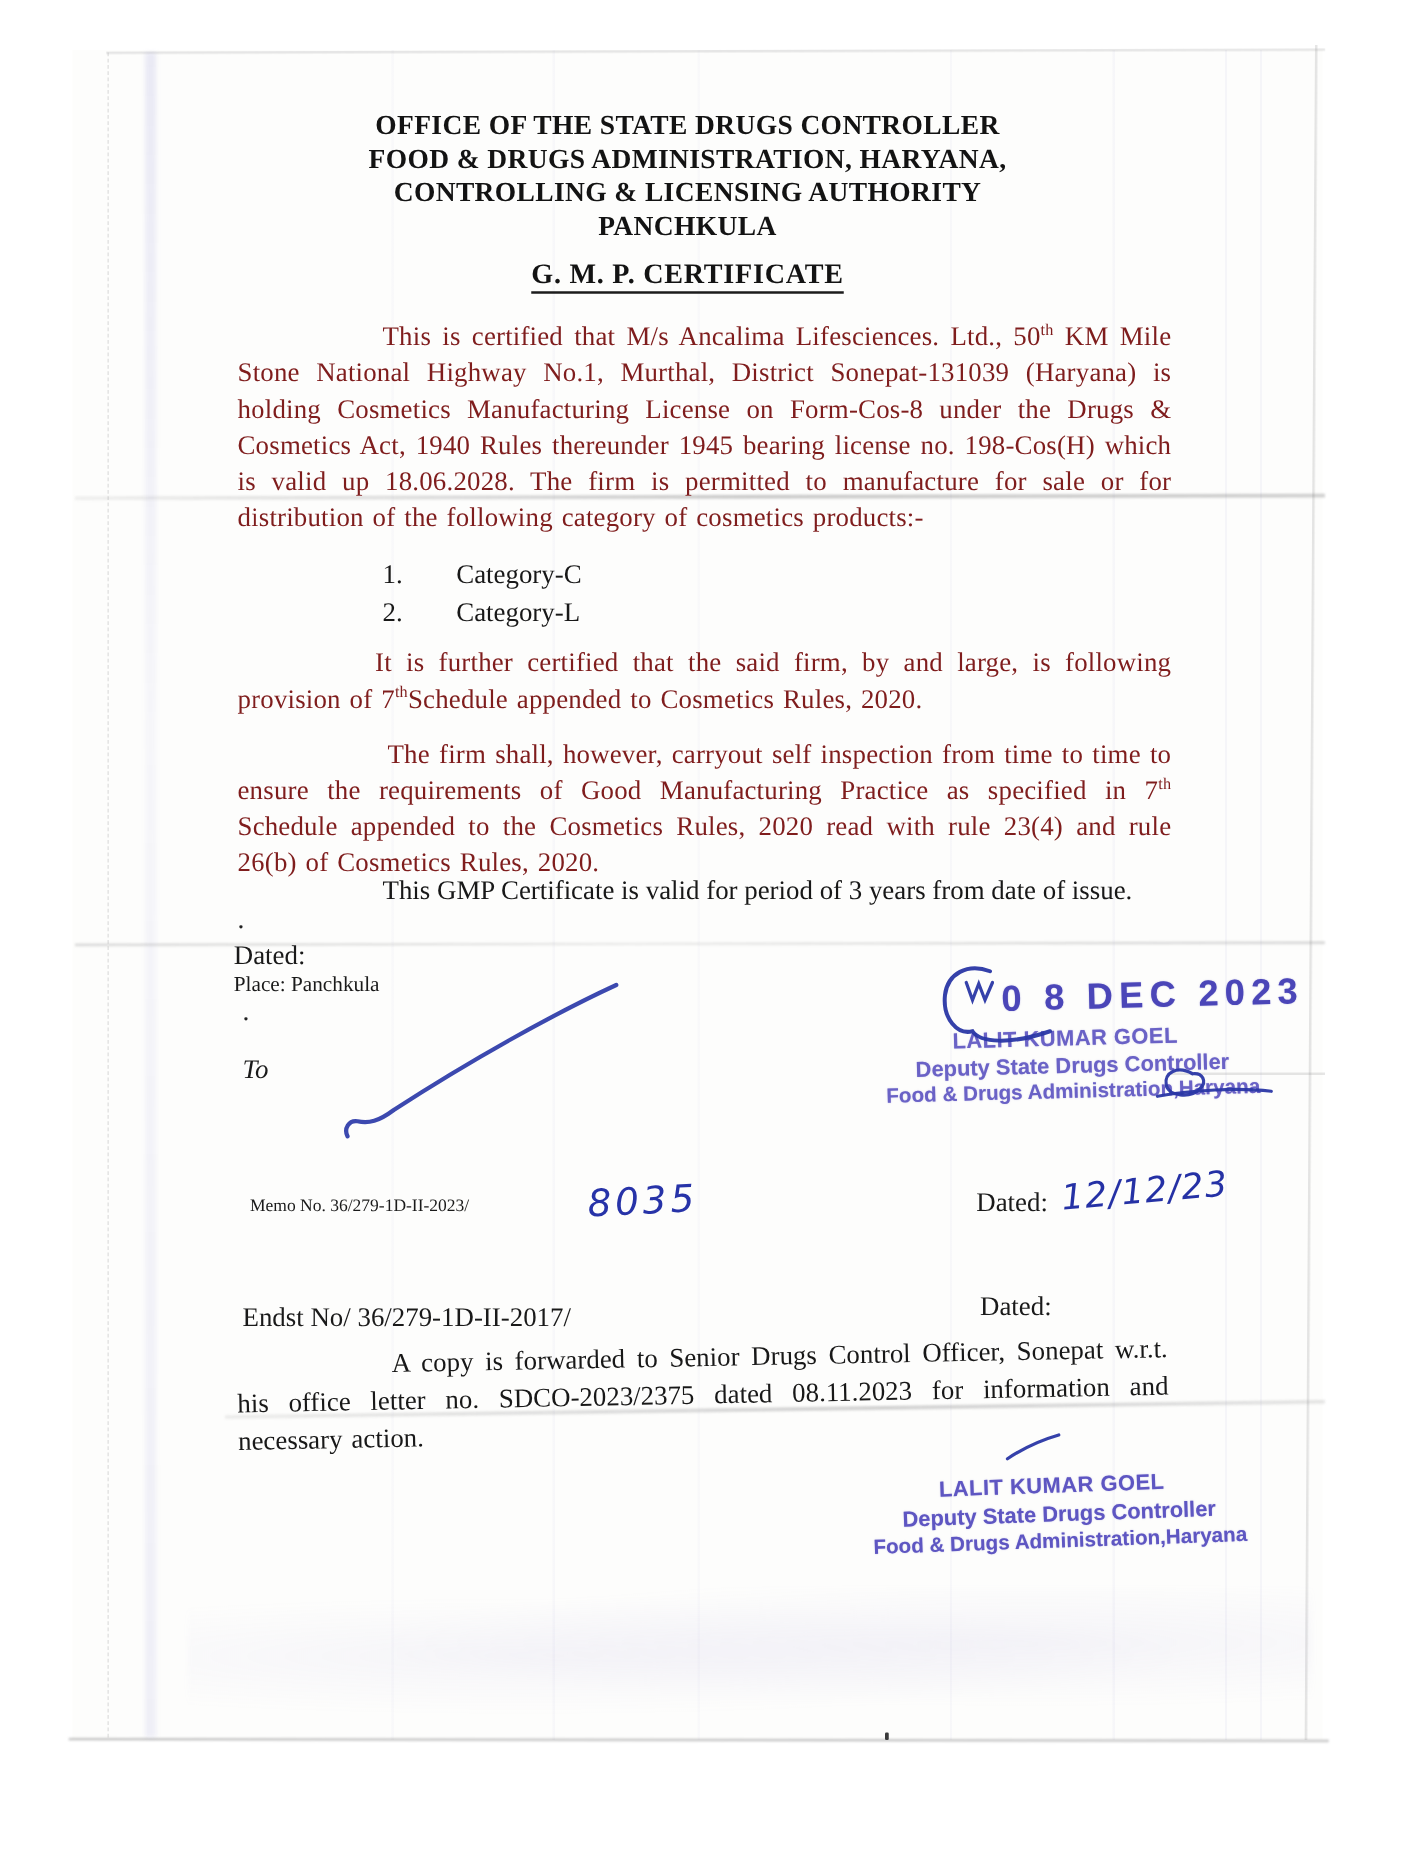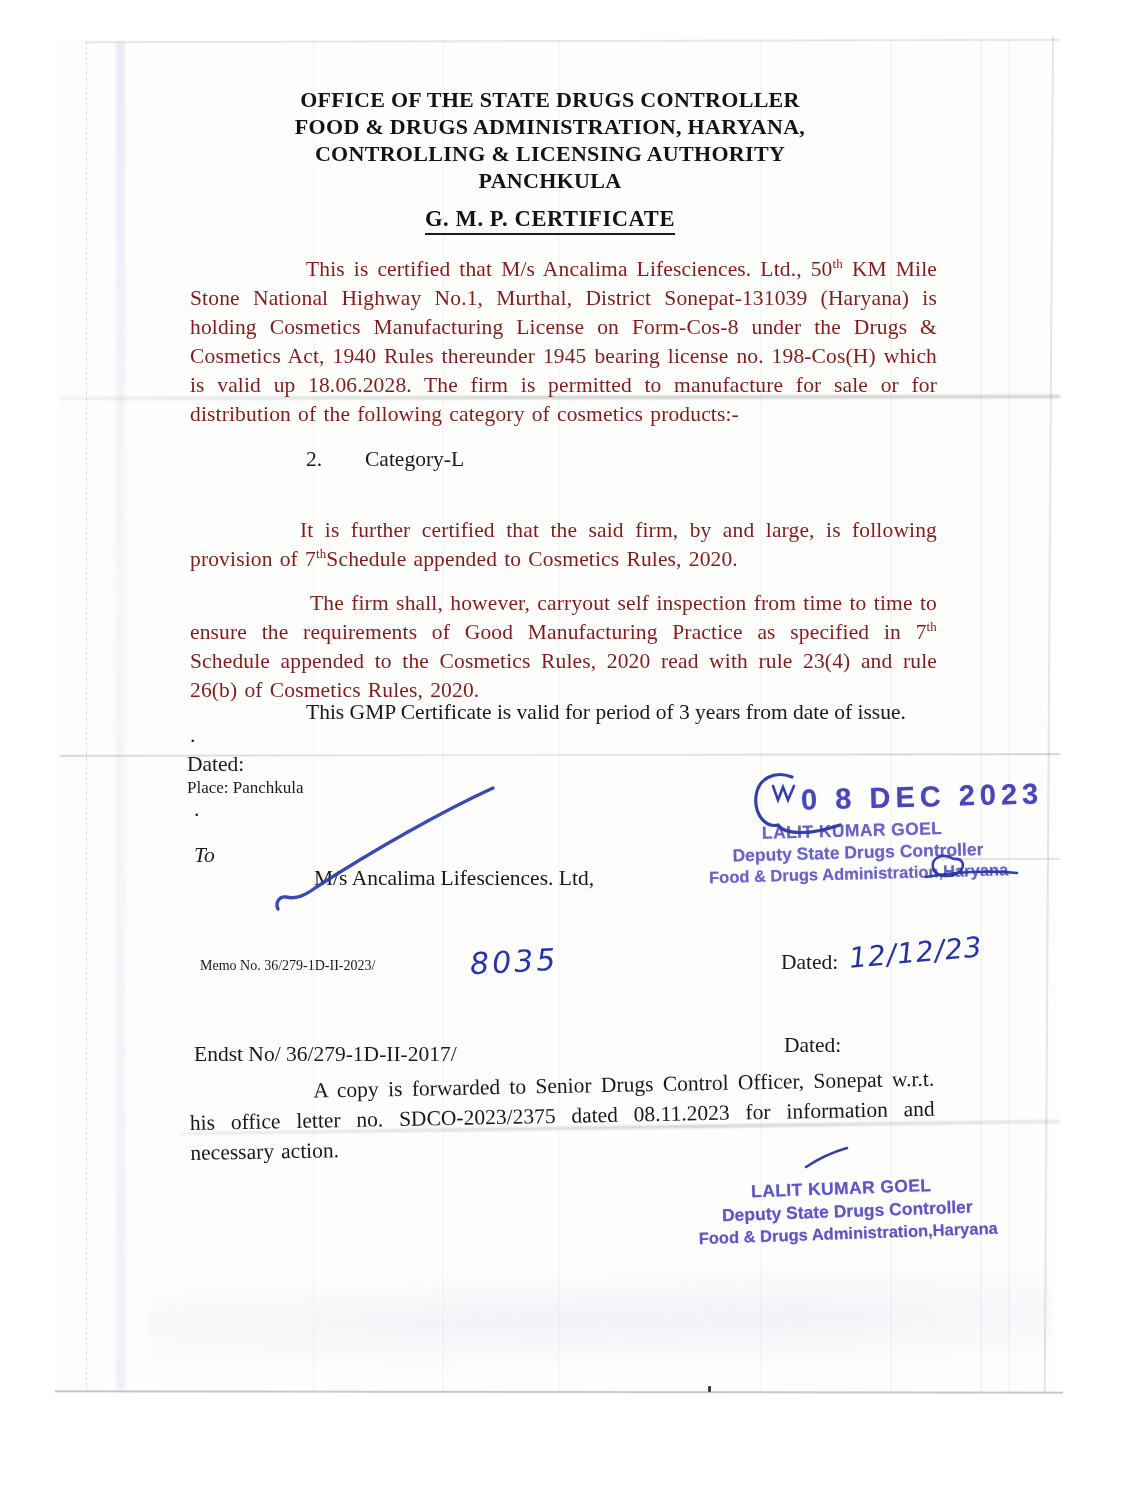--- a/index.html
+++ b/index.html
@@ -145,37 +145,37 @@
     <div>PANCHKULA</div>
   </div>
 
   <div class="cert-title-wrap">
     <span class="cert-title">G. M. P. CERTIFICATE</span>
   </div>
 
   <p class="para para1"><span>This is certified that M/s Ancalima Lifesciences. Ltd., 50</span><sup class="sup">th</sup><span> KM Mile Stone National Highway No.1, Murthal, District Sonepat-131039 (Haryana) is holding Cosmetics Manufacturing License on Form-Cos-8 under the Drugs &amp; Cosmetics Act, 1940 Rules thereunder 1945 bearing license no. 198-Cos(H) which is valid up 18.06.2028. The firm is permitted to manufacture for sale or for distribution of the following category of cosmetics products:-</span></p>
 
   <div class="cat-list">
+    <div><span class="cat-num">1.</span><span>Category-C</span></div>
     <div><span class="cat-num">2.</span><span>Category-L</span></div>
   </div>
 
   <p class="para para2"><span>It is further certified that the said firm, by and large, is following provision of 7</span><sup class="sup">th</sup><span>Schedule appended to Cosmetics Rules, 2020.</span></p>
 
   <p class="para para3"><span>The firm shall, however, carryout self inspection from time to time to ensure the requirements of Good Manufacturing Practice as specified in 7</span><sup class="sup">th</sup><span> Schedule appended to the Cosmetics Rules, 2020 read with rule 23(4) and rule 26(b) of Cosmetics Rules, 2020.</span></p>
 
   <div class="validity-line">This GMP Certificate is valid for period of 3 years from date of issue.</div>
 
   <span class="stray-dot dot-1">.</span>
   <div class="dated-label-main">Dated:</div>
   <div class="place-line">Place: Panchkula</div>
   <span class="stray-dot dot-2">.</span>
   <div class="to-label">To</div>
 
   <div class="addressee">
-    <div>M/s Ancalima Lifesciences. Ltd,</div>
   </div>
 
   <svg class="sig-svg" width="245" height="180" viewBox="0 0 245 180">
     <path d="M 13,134 C 10,128 14,121 21,122 C 30,124 38,122 50,113 C 110,74 178,36 228,13" fill="none" stroke="#2b3aa8" stroke-width="3.4" stroke-linecap="round" opacity="0.92"></path>
   </svg>
 
   <div class="stamp stamp-top">
     <div class="stamp-date">0 8 DEC 2023</div>
     <div class="stamp-line st-name">LALIT KUMAR GOEL</div>
     <div class="stamp-line st-desig">Deputy State Drugs Controller</div>

